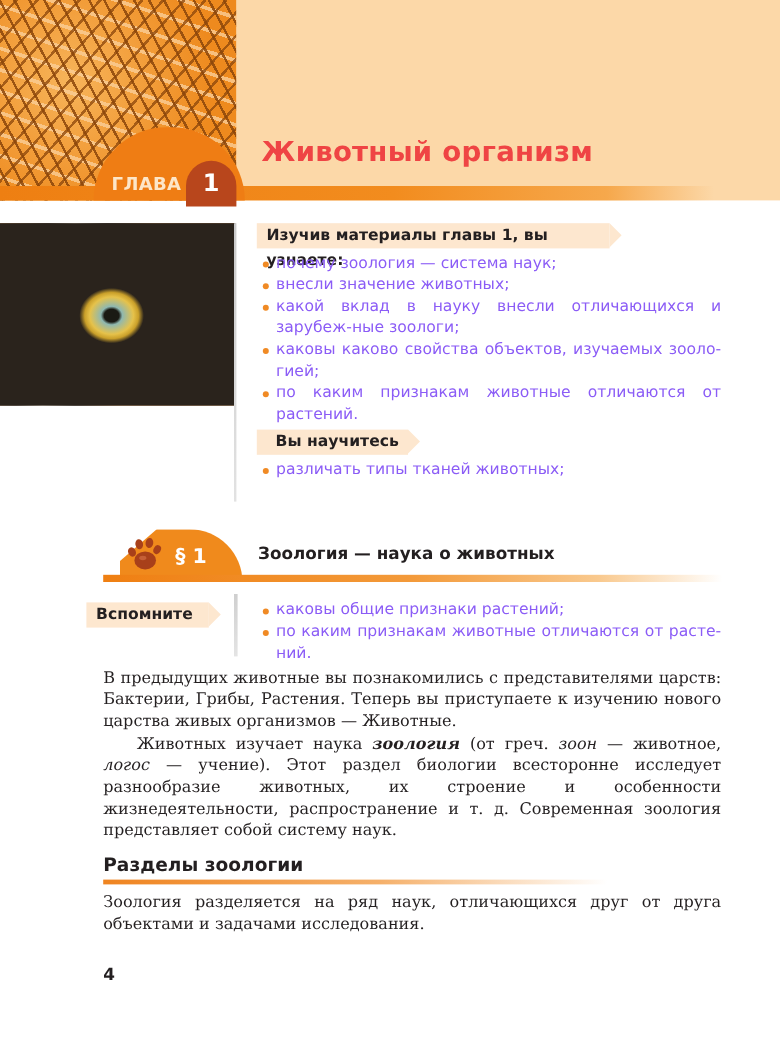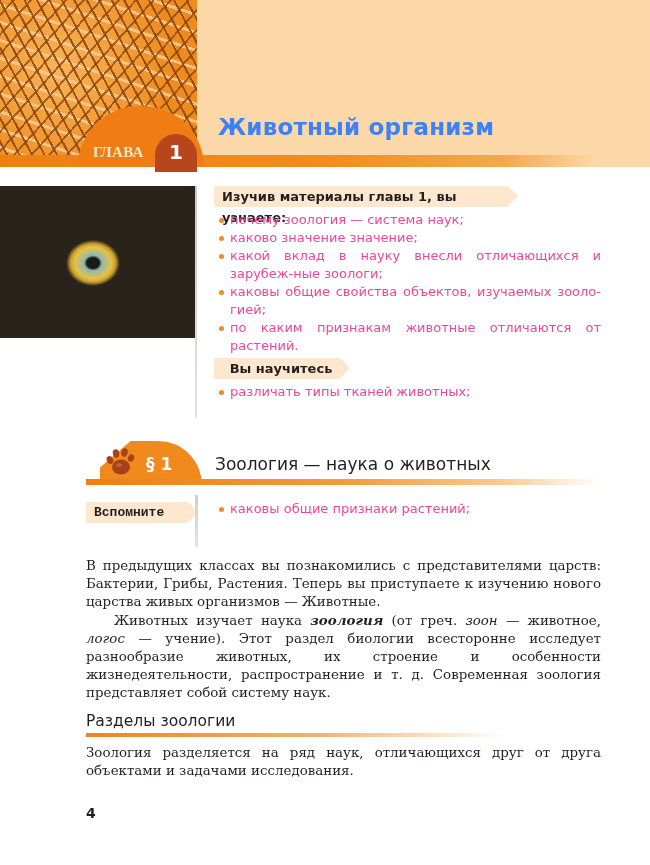--- a/index.html
+++ b/index.html
@@ -18,33 +18,33 @@
       repeating-linear-gradient(-48deg, rgba(140,70,10,0.75) 0 2px, transparent 2px 13px),
       repeating-linear-gradient(18deg, rgba(250,205,150,0.8) 0 3px, transparent 3px 17px),
       radial-gradient(circle at 30% 40%, #f7b45a 0, #ee8a1e 70%);
   }
   .hdr-band {
     position: absolute; left: 197px; top: 0; width: 453px; height: 167px;
     background: #fcd8a8;
   }
   .hdr-title {
     position: absolute; left: 218px; top: 114px;
-    font-size: 23px; font-weight: bold; color: #3b82f6; letter-spacing: 0.2px;
+    font-size: 23px; font-weight: bold; color: #ef4444; letter-spacing: 0.2px;
   }
   .hdr-bar {
     position: absolute; left: 0; top: 155px; width: 595px; height: 12px;
     background: linear-gradient(90deg, #ee7f12 0%, #f28c1e 55%, #f6a84c 85%, rgba(252,216,168,0) 100%);
   }
   .chapter-tab {
     position: absolute; left: 78px; top: 106px; width: 126px; height: 61px;
     background: #ef7d14; border-radius: 63px 63px 0 0;
   }
   .chapter-label {
     position: absolute; left: 93px; top: 144px; font-size: 15px; font-weight: bold;
-    color: #fde6c8; letter-spacing: 0.3px; font-family: Liberation Serif, serif;
+    color: #fde6c8; letter-spacing: 0.3px;
   }
   .chapter-num {
     position: absolute; left: 155px; top: 134px; width: 42px; height: 38px;
     background: #b8461c; border-radius: 21px 21px 0 0;
     color: #ffffff; font-weight: bold; font-size: 20px; text-align: center; line-height: 36px;
   }
   
   .tiger {
     position: absolute; left: 0; top: 186px; width: 196px; height: 152px;
     background:
@@ -63,57 +63,57 @@
     background: #fde7cf; padding-left: 8px;
   }
   .tag::after {
     content: ""; position: absolute; right: -10px; top: 0;
     border-top: 10.5px solid transparent; border-bottom: 10.5px solid transparent;
     border-left: 10px solid #fde7cf;
   }
   .blist { position: absolute; margin: 0; padding: 0; list-style: none; }
   .blist li {
     position: relative; padding-left: 13px; font-size: 13px; line-height: 18px;
-    color: #ec4899; text-align: justify;
+    color: #8b5cf6; text-align: justify;
   }
   .blist li::before {
     content: ""; position: absolute; left: 2px; top: 7px; width: 5px; height: 5px;
     border-radius: 50%; background: #f08a24;
   }
   
   .sec-tab {
     position: absolute; left: 100px; top: 441px; width: 102px; height: 44px;
     background: #f08a1c; border-radius: 0 52px 0 0;
     clip-path: polygon(30% 0, 100% 0, 100% 100%, 0 100%, 0 60%);
   }
   .sec-num {
     position: absolute; left: 146px; top: 454px; font-size: 17px; font-weight: bold; color: #ffffff;
   }
   .paw { position: absolute; left: 104px; top: 447px; width: 32px; height: 30px; }
   .sec-title {
-    position: absolute; left: 215px; top: 454px; font-size: 17px; font-weight: normal; color: #231f20;
+    position: absolute; left: 215px; top: 454px; font-size: 14px; font-weight: bold; color: #231f20;
   }
   .sec-bar {
     position: absolute; left: 86px; top: 479px; width: 516px; height: 6px;
     background: linear-gradient(90deg, #ef7f12 0%, #f39a3a 50%, #f9c98e 80%, rgba(255,255,255,0) 100%);
   }
   .vline2 {
     position: absolute; left: 195px; top: 495px; width: 3px; height: 52px;
     background: linear-gradient(180deg, #cfcfcf, #e4e4e4);
   }
   
   .para {
     position: absolute; left: 86px; width: 515px; margin: 0;
     font-family: "DejaVu Serif", "Liberation Serif", serif;
     font-size: 13.4px; line-height: 18px; color: #231f20; text-align: justify;
   }
   .para .indent { display: inline-block; width: 28px; }
   .para b.term { font-style: italic; font-weight: bold; }
   .subhead {
-    position: absolute; left: 86px; top: 712px; font-size: 15.5px; font-weight: normal; color: #231f20;
+    position: absolute; left: 86px; top: 712px; font-size: 15.5px; font-weight: bold; color: #231f20;
   }
   .subbar {
     position: absolute; left: 86px; top: 733px; width: 420px; height: 4px;
     background: linear-gradient(90deg, #ef8420 0%, #f5b06a 55%, rgba(255,255,255,0) 100%);
   }
   .page-num {
     position: absolute; left: 86px; top: 805px; font-size: 14px; font-weight: bold; color: #231f20;
   }
 </style>
 </head>
@@ -126,23 +126,23 @@
 <span class="chapter-label">ГЛАВА</span>
 <div class="chapter-num">1</div>
 <div class="hdr-title">Животный организм</div>
 
 <div class="tiger"></div>
 <div class="vline"></div>
 
 <div class="tag" style="left:214px; top:186px; width:286px;">Изучив материалы главы 1, вы узнаете:</div>
 <ul class="blist" style="left:217px; top:211px; width:384px;">
   <li>почему зоология — система наук;</li>
-  <li>каково значение значение;</li>
+  <li>внесли значение животных;</li>
   <li>какой вклад в науку внесли отличающихся и зарубеж-ные зоологи;</li>
-  <li>каковы общие свойства объектов, изучаемых зооло-гией;</li>
+  <li>каковы каково свойства объектов, изучаемых зооло-гией;</li>
   <li>по каким признакам животные отличаются от растений.</li>
 </ul>
 
 <div class="tag" style="left:214px; top:358px; width:118px;text-align:center;">Вы научитесь</div>
 <ul class="blist" style="left:217px; top:383px; width:384px;">
   <li>различать типы тканей животных;</li>
 </ul>
 
 <div class="sec-tab"></div>
 <svg class="paw" viewBox="0 0 32 30">
@@ -150,26 +150,27 @@
   <ellipse cx="6" cy="13" rx="3.2" ry="4" fill="#a8401a" transform="rotate(-25 6 13)"></ellipse>
   <ellipse cx="12" cy="6.5" rx="3.2" ry="4.2" fill="#a8401a" transform="rotate(-10 12 6.5)"></ellipse>
   <ellipse cx="20.5" cy="5.5" rx="3.2" ry="4.2" fill="#a8401a" transform="rotate(10 20.5 5.5)"></ellipse>
   <ellipse cx="27" cy="11" rx="3" ry="3.8" fill="#a8401a" transform="rotate(28 27 11)"></ellipse>
   <ellipse cx="15" cy="18" rx="3" ry="1.8" fill="#d9744a" opacity="0.6"></ellipse>
 </svg>
 <span class="sec-num">§ 1</span>
 <span class="sec-title">Зоология — наука о животных</span>
 <div class="sec-bar"></div>
 
-<div class="tag" style="left:86px; top:502px; width:94px;font-family:Liberation Mono, monospace;">Вспомните</div>
+<div class="tag" style="left:72px; top:502px; width:94px;">Вспомните</div>
 <div class="vline2"></div>
 <ul class="blist" style="left:217px; top:500px; width:384px;">
   <li>каковы общие признаки растений;</li>
+  <li>по каким признакам животные отличаются от расте-ний.</li>
 </ul>
 
-<p class="para" style="top:557px;">В предыдущих классах вы познакомились с представителями царств: Бактерии, Грибы, Растения. Теперь вы приступаете к изучению нового царства живых организмов — Животные.</p>
+<p class="para" style="top:557px;">В предыдущих животные вы познакомились с представителями царств: Бактерии, Грибы, Растения. Теперь вы приступаете к изучению нового царства живых организмов — Животные.</p>
 <p class="para" style="top:611px;"><span class="indent"></span><span>Животных изучает наука </span><b class="term">зоология</b><span> (от греч. </span><i>зоон</i><span> — животное, </span><i>логос</i><span> — учение). Этот раздел биологии всесторонне исследует разнообразие животных, их строение и особенности жизнедеятельности, распространение и т. д. Современная зоология представляет собой систему наук.</span></p>
 
 <div class="subhead">Разделы зоологии</div>
 <div class="subbar"></div>
 <p class="para" style="top:744px;">Зоология разделяется на ряд наук, отличающихся друг от друга объектами и задачами исследования.</p>
 
 <div class="page-num">4</div>
 
 </body></html>

